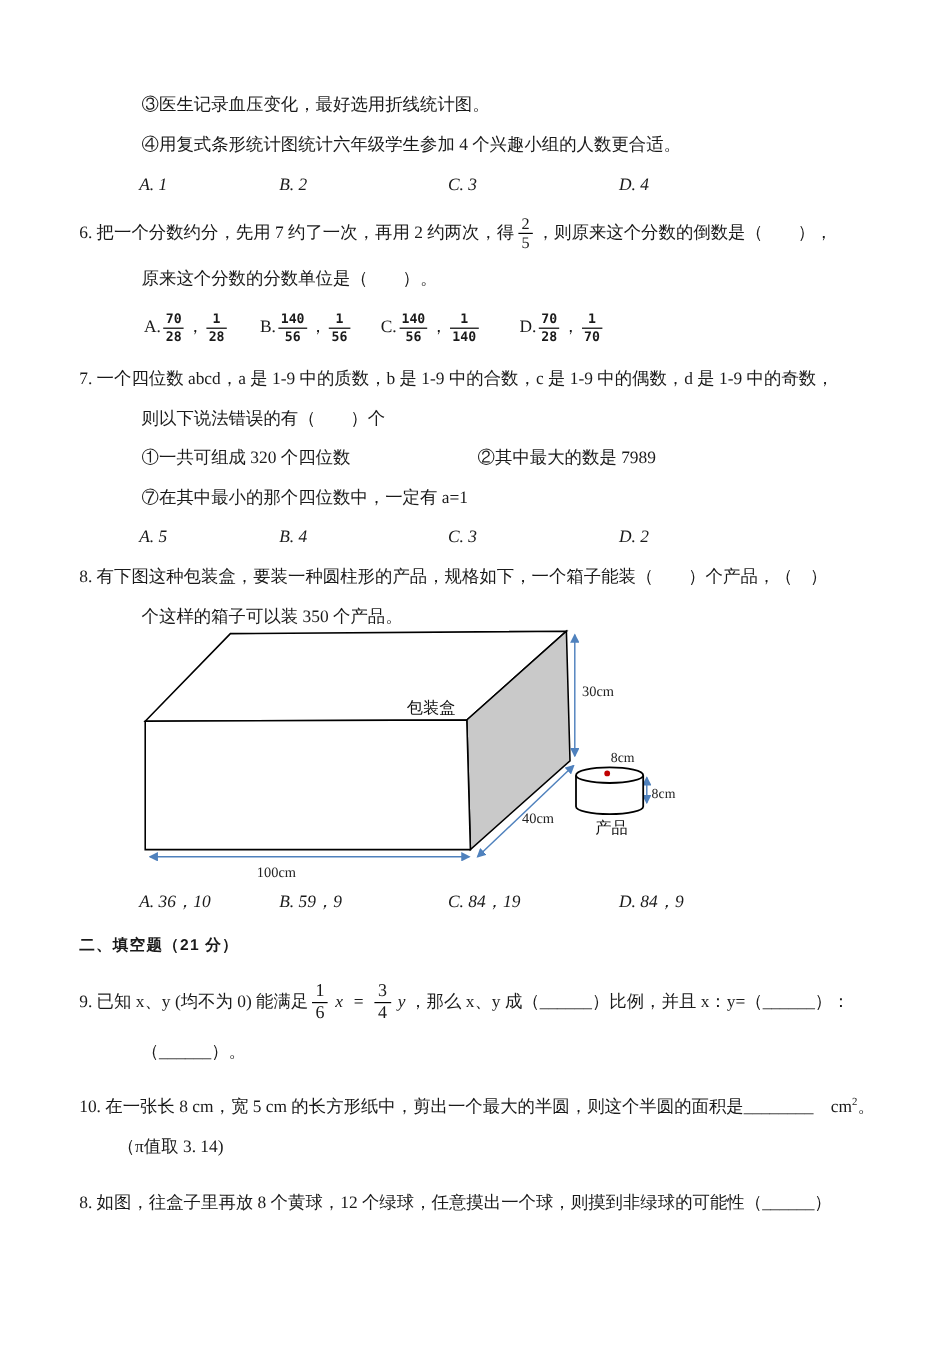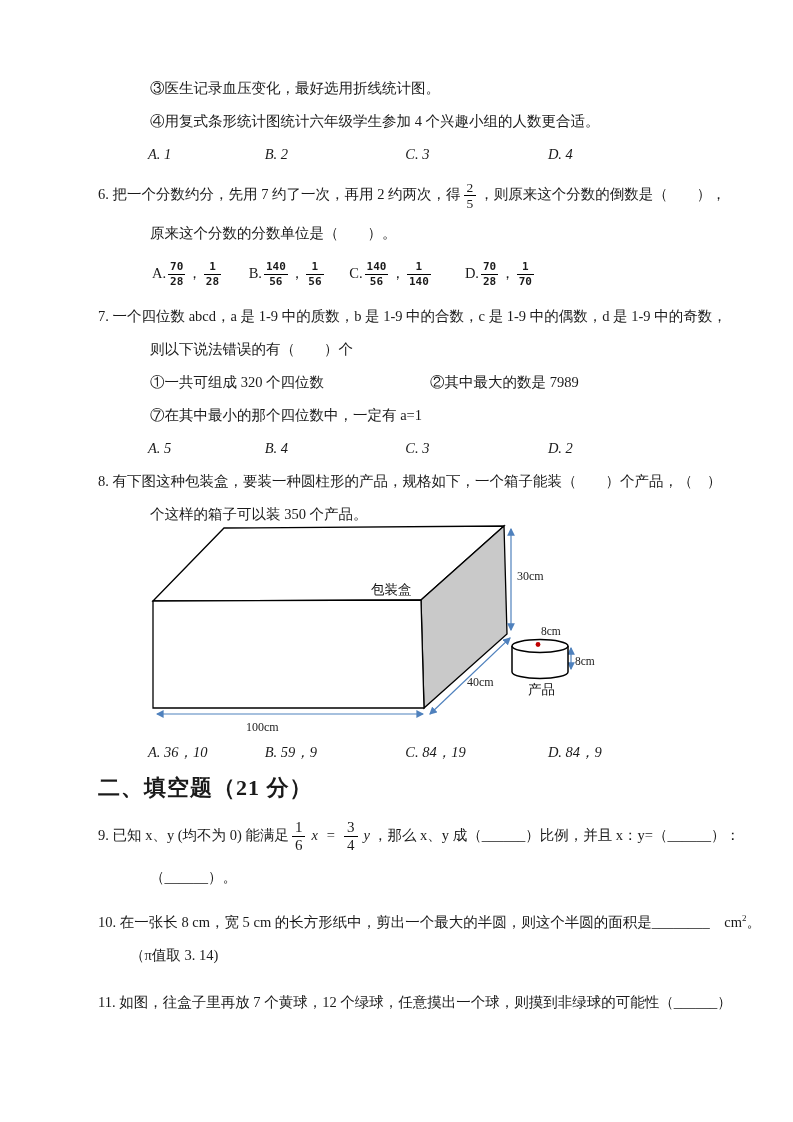--- a/index.html
+++ b/index.html
@@ -1,18 +1,18 @@
 <!DOCTYPE html>
 <html><head>
 <meta charset="utf-8">
 <style>
   html,body{margin:0;padding:0;background:#ffffff;}
   body{width:793px;height:1122px;overflow:hidden;
        font-family:"Liberation Serif","DejaVu Serif",serif;color:#1a1a1a;}
-  .page{box-sizing:border-box;width:733px;height:1122px;padding:72px 50px 16px 66px;margin-left:32px;}
+  .page{box-sizing:border-box;width:733px;height:1122px;padding:72px 50px 16px 66px;}
   .t{font-size:14.5px;line-height:33px;white-space:nowrap;}
   .in1{padding-left:52px;}
   .in2{padding-left:32px;}
   
   .opts{padding-left:50px;}
   .opts span{display:inline-block;font-style:italic;}
   .opts span:nth-child(1){width:113px;}
   .opts span:nth-child(2){width:137px;}
   .opts span:nth-child(3){width:139px;}
   
@@ -33,22 +33,22 @@
   .mfrac{display:inline-block;text-align:center;vertical-align:middle;
          font-family:"DejaVu Sans Mono","Liberation Mono",monospace;
          font-size:11px;font-weight:600;line-height:1.3;margin:0 2px;}
   .mfrac .fn{display:block;border-bottom:1px solid #000;padding:0 2px;}
   .mfrac .fd{display:block;padding:0 2px;}
   .q6l1{line-height:46px;}
   .q9l1{line-height:52px;}
   .var{font-style:italic;margin:0 3px;}
   .eq{margin:0 6px;}
   sup{font-size:9px;}
-  .h2{font-family:Liberation Serif, serif;
-      font-weight:700;font-size:22px;line-height:34px;margin-top:2px;letter-spacing:1px;}
+  .h2{font-family:Liberation Sans, sans-serif;
+      font-weight:700;font-size:13px;line-height:34px;margin-top:2px;letter-spacing:1px;}
   .mt4{margin-top:4px;} .mt8{margin-top:8px;} .mt14{margin-top:14px;}
   .diagram{display:block;margin:-10px 0 0 49px;}
   .dimtext{font-size:12px;fill:#222;}
   .cjktext{font-size:13.5px;fill:#111;}
   .smalldim{font-size:11.5px;fill:#222;}
 </style>
 </head>
 <body>
 
 <div class="page">
@@ -132,15 +132,15 @@
   <div class="t q9l1 mt4">
     <span>9. 已知 x、y (均不为 0) 能满足</span><span class="sfrac bigfrac"><span class="fn">1</span><span class="fd">6</span></span><span class="var">x</span><span class="eq">=</span><span class="sfrac bigfrac"><span class="fn">3</span><span class="fd">4</span></span><span class="var">y</span><span>，那么 x、y 成（______）比例，并且 x：y=（______）：</span>
   </div>
   <div class="t in1">（______）。</div>
 
   <div class="t mt8">
     <span>10. 在一张长 8 cm，宽 5 cm 的长方形纸中，剪出一个最大的半圆，则这个半圆的面积是________　cm</span><sup>2</sup><span>。</span>
   </div>
   <div class="t in2">（π值取 3. 14)</div>
 
-  <div class="t mt14">11. 如图，往盒子里再放 7 个黄球，12 个绿球，任意摸出一个球，则摸到非绿球的可能性（______）</div>
+  <div class="t mt14">8. 如图，往盒子里再放 8 个黄球，12 个绿球，任意摸出一个球，则摸到非绿球的可能性（______）</div>
 
 </div>
 
 </body></html>

